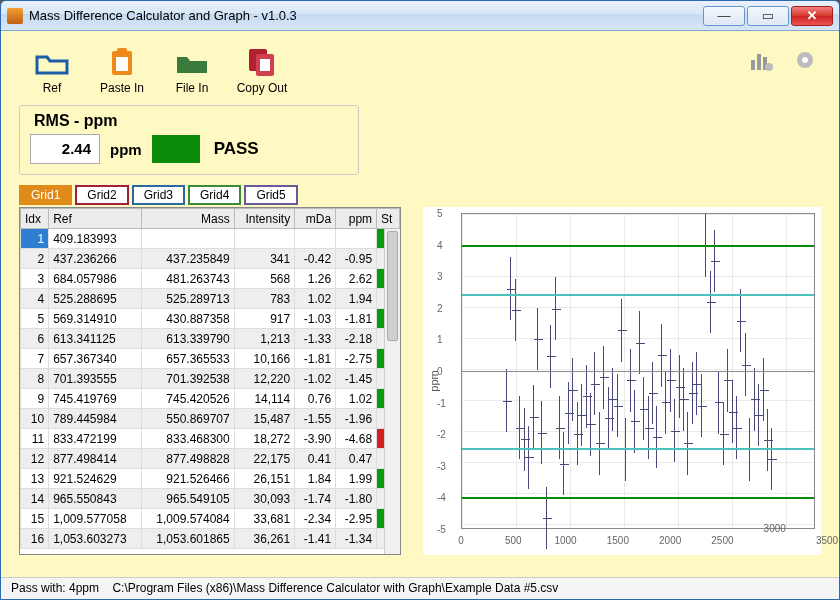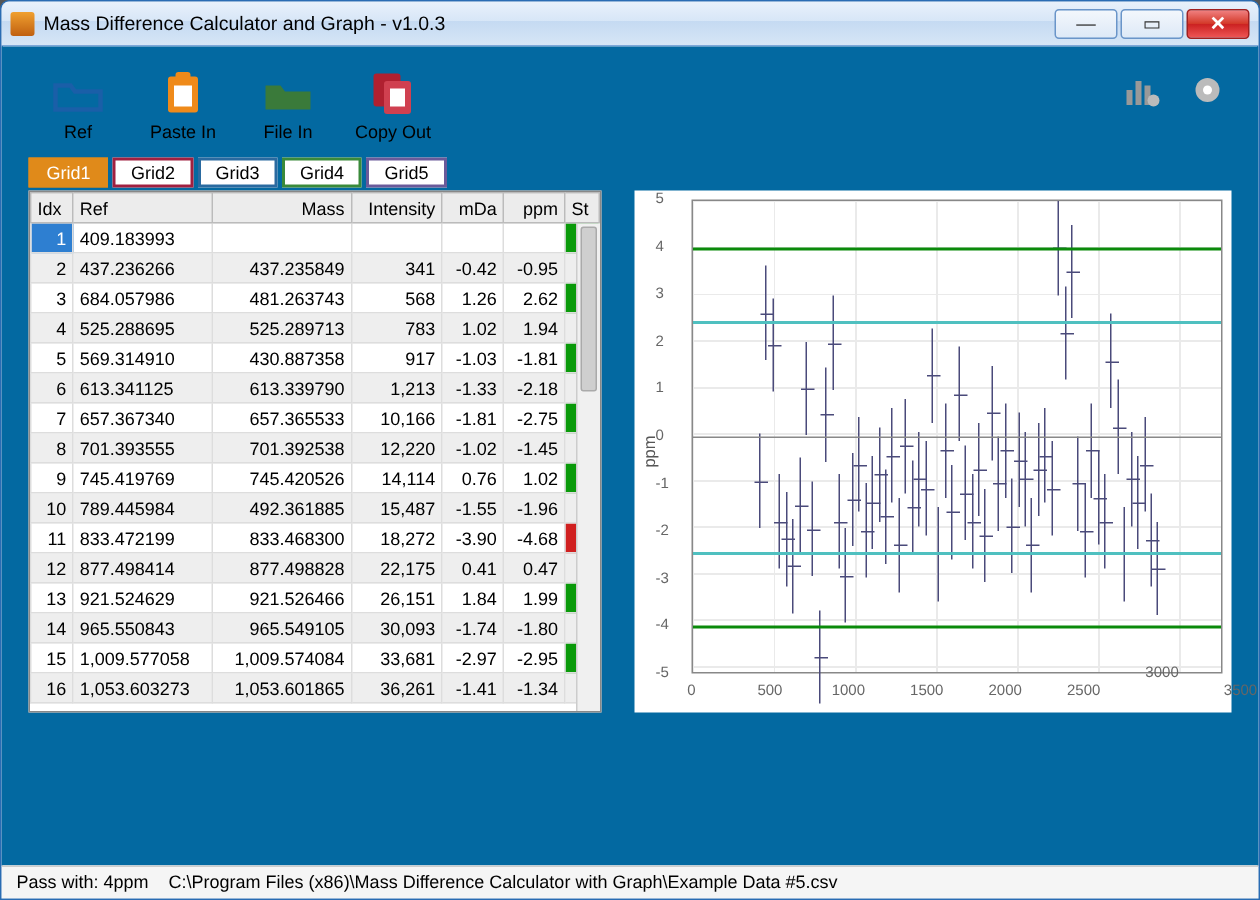--- a/index.html
+++ b/index.html
@@ -8,21 +8,21 @@
 
   
   .titlebar { height: 30px; background: linear-gradient(#e9f1fb, #d7e6f7 45%, #c5daf2 46%, #d6e6f6); border-bottom: 1px solid #7da7d9; display: flex; align-items: center; padding: 0 6px; }
   .app-icon { width: 16px; height: 16px; margin-right: 6px; background: linear-gradient(#f0a030,#c06010); border-radius: 2px; }
   .title-text { flex: 1; font-size: 13px; color: #000; }
   .winbtns { display: flex; gap: 0; }
   .winbtn { width: 42px; height: 20px; border: 1px solid #6a95c9; border-radius: 3px; margin-left: 2px; background: linear-gradient(#f3f7fc,#dde9f7); display:flex; align-items:center; justify-content:center; font-size: 13px; color:#333; }
   .winbtn.close { background: linear-gradient(#f08080,#d43a2a 48%,#c22 52%,#e55); border-color:#a02020; color:#fff; font-weight:bold; }
 
   
-  .content { position:absolute; top:30px; left:0; right:0; bottom:22px; background:#0369a1; padding: 10px 18px 6px 18px; }
+  .content { position:absolute; top:30px; left:0; right:0; bottom:22px; background:#fef9c3; padding: 10px 18px 6px 18px; }
 
   
   .toolbar { display:flex; align-items:flex-start; margin-top:6px; }
   .tbtn { width: 66px; text-align:center; margin-right: 4px; }
   .tbtn .ico { width: 36px; height: 30px; margin: 0 auto 4px auto; display:flex; align-items:center; justify-content:center; }
   .tbtn .lbl { font-size: 12px; color:#000; }
   .spacer { flex: 1; }
   .tool-right .ico { width: 32px; height: 26px; margin-left: 8px; display:inline-flex; align-items:center; justify-content:center; }
 
   
@@ -145,20 +145,29 @@
         </span>
         <span class="ico">
           <svg width="24" height="24">
               <circle cx="12" cy="12" r="8" fill="#bbb"></circle>
               <circle cx="12" cy="12" r="3" fill="#fff"></circle>
             </svg>
         </span>
       </div>
     </div>
 
+    <div class="rms-panel">
+      <div class="rms-title">RMS - ppm</div>
+      <div class="rms-row">
+        <div class="rms-val">2.44</div>
+        <div class="rms-unit">ppm</div>
+        <div class="pass-sw"></div>
+        <div class="pass-lbl">PASS</div>
+      </div>
+    </div>
 
     <div class="tabs">
       <div class="tab g1 sel">Grid1</div>
       <div class="tab g2">Grid2</div>
       <div class="tab g3">Grid3</div>
       <div class="tab g4">Grid4</div>
       <div class="tab g5">Grid5</div>
     </div>
 
     <div class="main">
@@ -253,21 +262,21 @@
                 <td>745.419769</td>
                 <td class="r">745.420526</td>
                 <td class="r">14,114</td>
                 <td class="r">0.76</td>
                 <td class="r">1.02</td>
                 <td class="st-green"></td>
               </tr>
               <tr class="even">
                 <td class="r">10</td>
                 <td>789.445984</td>
-                <td class="r">492.361885</td>
+                <td class="r">550.869707</td>
                 <td class="r">15,487</td>
                 <td class="r">-1.55</td>
                 <td class="r">-1.96</td>
                 <td class="st-green"></td>
               </tr>
               <tr>
                 <td class="r">11</td>
                 <td>833.472199</td>
                 <td class="r">833.468300</td>
                 <td class="r">18,272</td>
@@ -300,21 +309,21 @@
                 <td class="r">30,093</td>
                 <td class="r">-1.74</td>
                 <td class="r">-1.80</td>
                 <td class="st-green"></td>
               </tr>
               <tr>
                 <td class="r">15</td>
                 <td>1,009.577058</td>
                 <td class="r">1,009.574084</td>
                 <td class="r">33,681</td>
-                <td class="r">-2.97</td>
+                <td class="r">-2.34</td>
                 <td class="r">-2.95</td>
                 <td class="st-green"></td>
               </tr>
               <tr class="even">
                 <td class="r">16</td>
                 <td>1,053.603273</td>
                 <td class="r">1,053.601865</td>
                 <td class="r">36,261</td>
                 <td class="r">-1.41</td>
                 <td class="r">-1.34</td>

